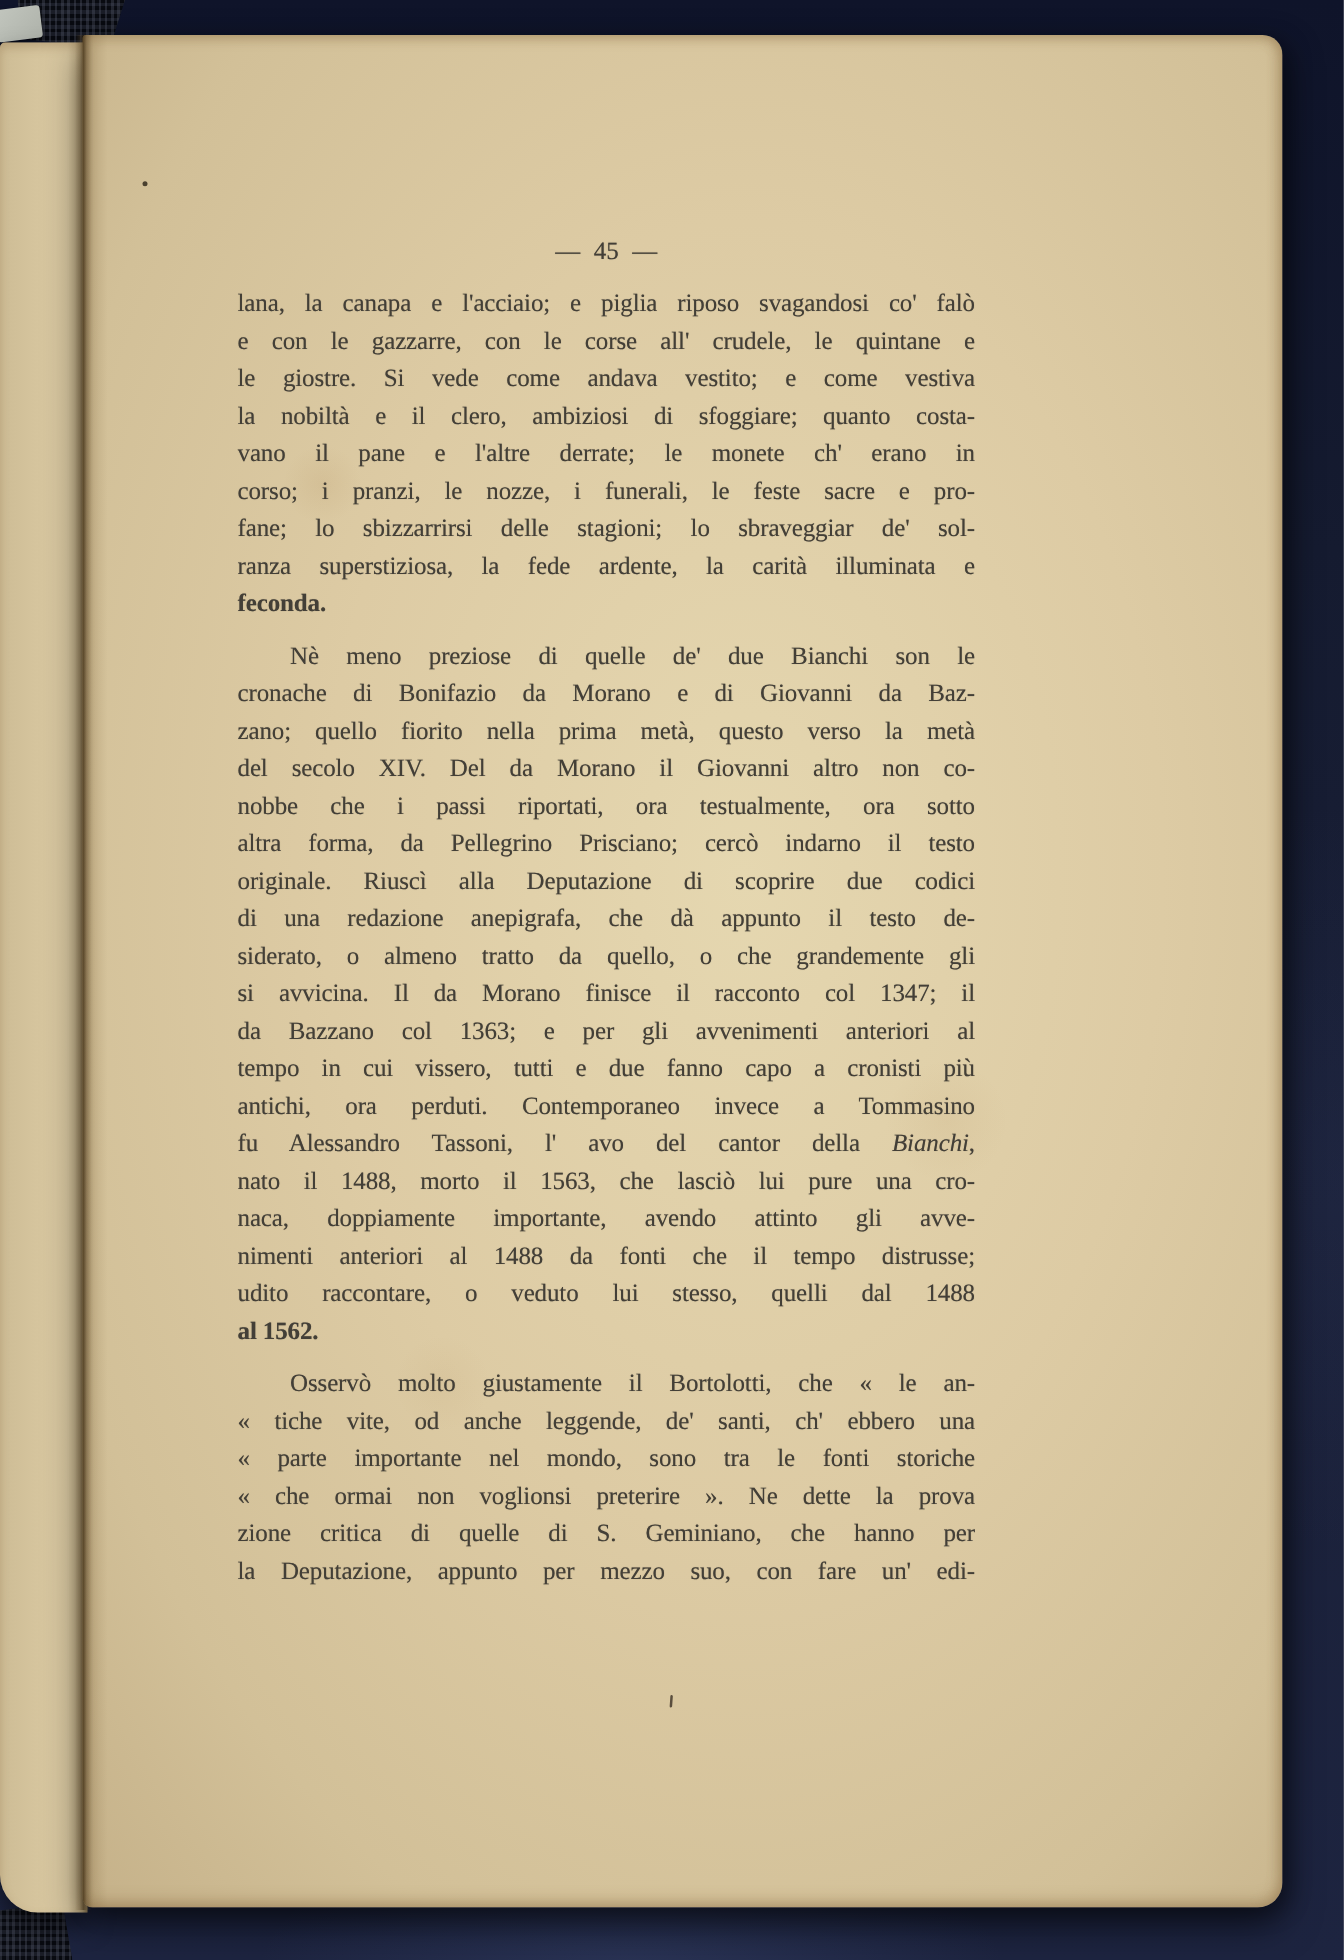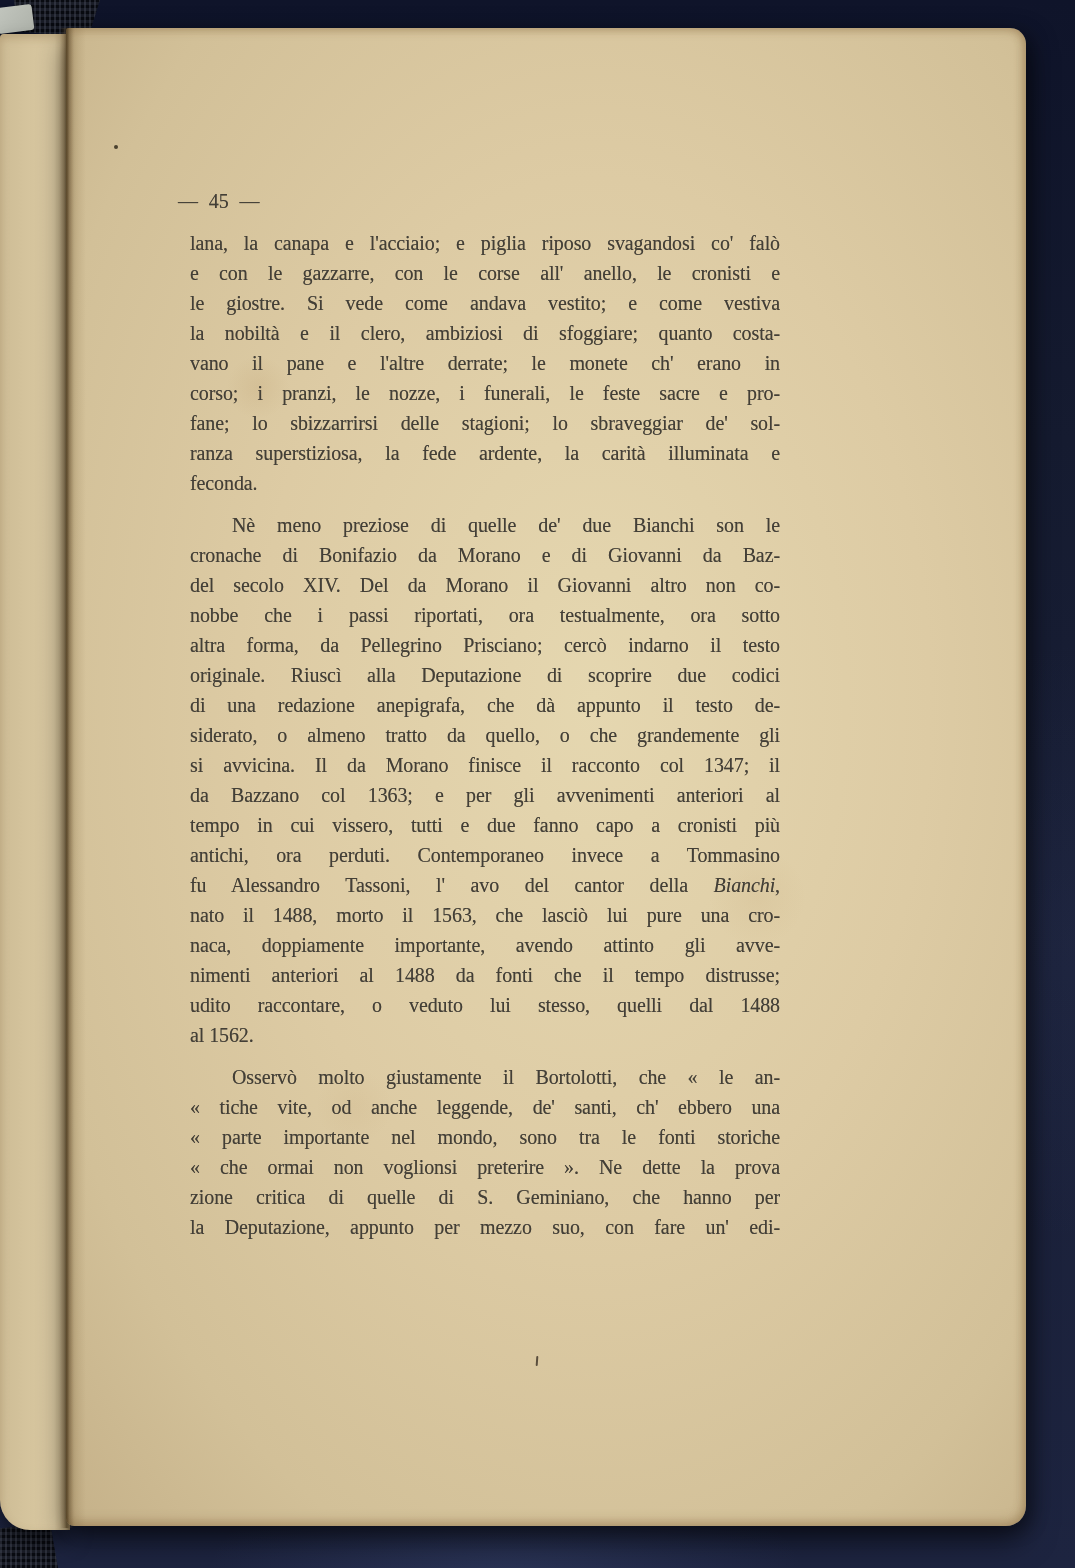--- a/index.html
+++ b/index.html
@@ -89,32 +89,33 @@
   .text-block {
     position: absolute; left: 112px; top: 158px; width: 614px;
     color: #433f37;
     font-size: 20px;
     letter-spacing: -0.1px;
     text-shadow: 0 0 0.6px rgba(67,63,55,0.55);
   }
 
   .page-number {
     height: 30px; line-height: 30px;
+    text-align: center;
     word-spacing: 6px;
     margin-bottom: 8px;
   }
 
   .paragraph { margin: 12px; }
 
   .line {
     line-height: 30px; height: 30px; overflow: hidden;
     text-align: justify;
     text-align-last: justify;
   }
-  .line-end { text-align-last: left; }
+  .line-end { text-align-last: left; font-weight: bold; }
   .line-indent { text-indent: 42px; font-family: Liberation Serif, serif; }
   .italic { font-style: italic; }
 </style>
 </head>
 <body>
 
 <div class="scene">
   <div class="bg"></div>
 
   <div class="fabric fabric-top"></div>
@@ -124,32 +125,33 @@
   <div class="page-left"></div>
 
   <div class="page">
     <div class="speck-dot"></div>
     <div class="speck-mark"></div>
 
     <div class="text-block">
       <div class="page-number">— 45 —</div>
       <div class="paragraph">
           <div class="line">lana, la canapa e l'acciaio; e piglia riposo svagandosi co' falò</div>
-          <div class="line">e con le gazzarre, con le corse all' anello, le cronisti e</div>
+          <div class="line">e con le gazzarre, con le corse all' crudele, le quintane e</div>
           <div class="line">le giostre. Si vede come andava vestito; e come vestiva</div>
           <div class="line">la nobiltà e il clero, ambiziosi di sfoggiare; quanto costa-</div>
           <div class="line">vano il pane e l'altre derrate; le monete ch' erano in</div>
           <div class="line">corso; i pranzi, le nozze, i funerali, le feste sacre e pro-</div>
           <div class="line">fane; lo sbizzarrirsi delle stagioni; lo sbraveggiar de' sol-</div>
           <div class="line">ranza superstiziosa, la fede ardente, la carità illuminata e</div>
           <div class="line line-end">feconda.</div>
         </div>
       <div class="paragraph">
           <div class="line line-indent">Nè meno preziose di quelle de' due Bianchi son le</div>
           <div class="line">cronache di Bonifazio da Morano e di Giovanni da Baz-</div>
+          <div class="line">zano; quello fiorito nella prima metà, questo verso la metà</div>
           <div class="line">del secolo XIV. Del da Morano il Giovanni altro non co-</div>
           <div class="line">nobbe che i passi riportati, ora testualmente, ora sotto</div>
           <div class="line">altra forma, da Pellegrino Prisciano; cercò indarno il testo</div>
           <div class="line">originale. Riuscì alla Deputazione di scoprire due codici</div>
           <div class="line">di una redazione anepigrafa, che dà appunto il testo de-</div>
           <div class="line">siderato, o almeno tratto da quello, o che grandemente gli</div>
           <div class="line">si avvicina. Il da Morano finisce il racconto col 1347; il</div>
           <div class="line">da Bazzano col 1363; e per gli avvenimenti anteriori al</div>
           <div class="line">tempo in cui vissero, tutti e due fanno capo a cronisti più</div>
           <div class="line">antichi, ora perduti. Contemporaneo invece a Tommasino</div>

